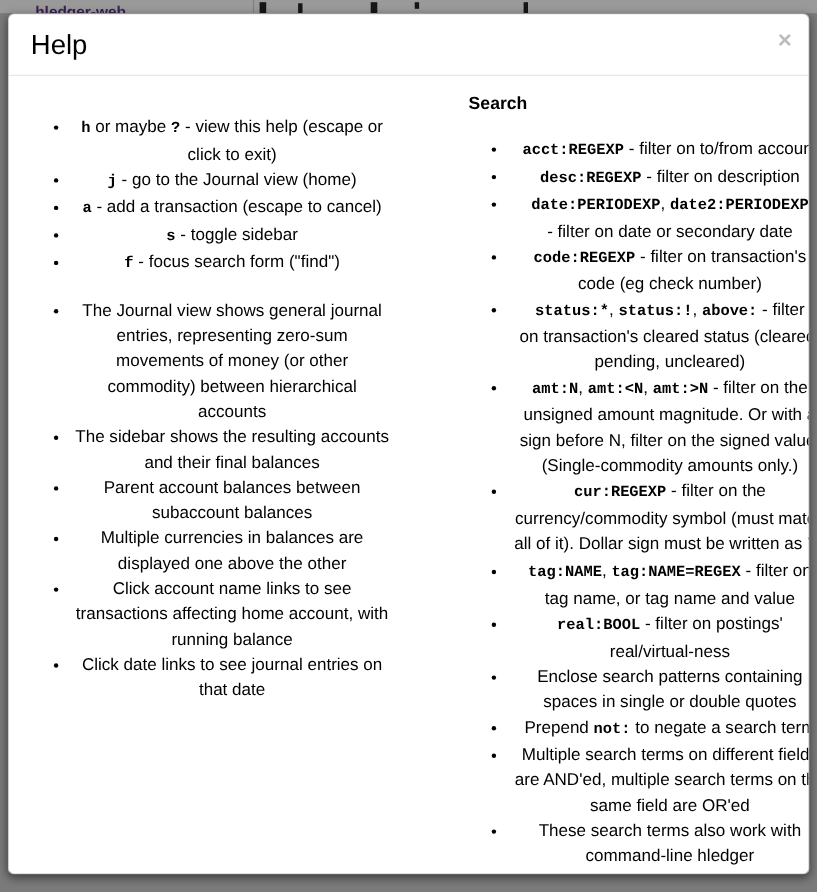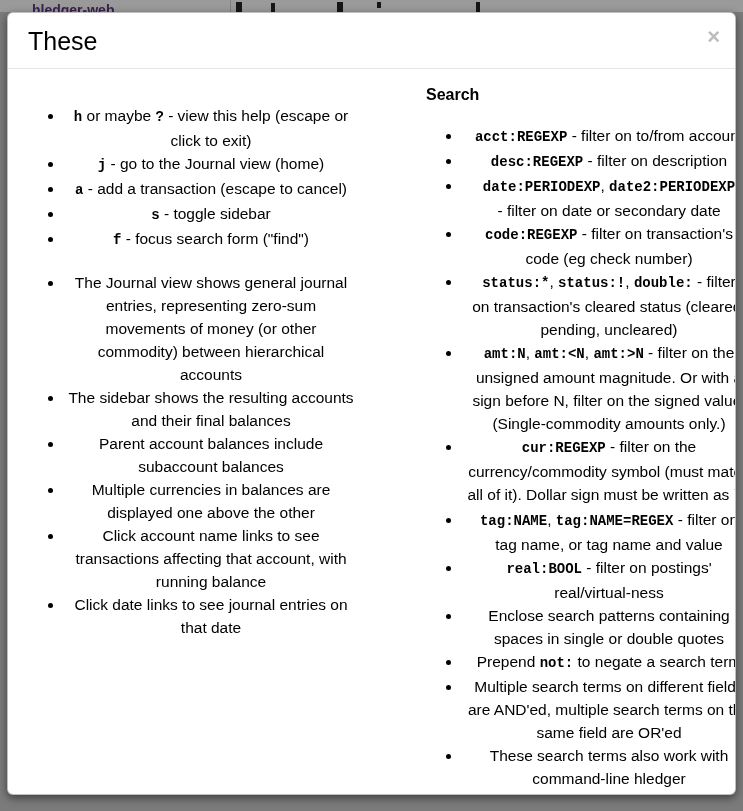--- a/index.html
+++ b/index.html
@@ -107,21 +107,21 @@
     <div class="frag" style="left:337px;top:2px;width:6px;height:10px;"></div>
     <div class="frag" style="left:377px;top:2px;width:4px;height:6px;"></div>
     <div class="frag" style="left:476px;top:2px;width:4px;height:10px;"></div>
   </div>
 
   <div class="backdrop"></div>
 
   <div class="modal">
     <div class="modal-header">
       <button class="close-btn">×</button>
-      <div class="modal-title">These</div>
+      <div class="modal-title">Help</div>
     </div>
     <div class="modal-body">
       <div class="col-left">
         <section>
           <ul class="help-list">
               <li><code class="code-term">h</code> or maybe <code class="code-term">?</code> - view this help (escape or
 click to exit)</li>
               <li><code class="code-term">j</code> - go to the Journal view (home)</li>
               <li><code class="code-term">a</code> - add a transaction (escape to cancel)</li>
               <li><code class="code-term">s</code> - toggle sidebar</li>
@@ -130,43 +130,43 @@
         </section>
         <section>
           <ul class="help-list">
               <li>The Journal view shows general journal
 entries, representing zero-sum
 movements of money (or other
 commodity) between hierarchical
 accounts</li>
               <li>The sidebar shows the resulting accounts
 and their final balances</li>
-              <li>Parent account balances include
+              <li>Parent account balances between
 subaccount balances</li>
               <li>Multiple currencies in balances are
 displayed one above the other</li>
               <li>Click account name links to see
-transactions affecting that account, with
+transactions affecting home account, with
 running balance</li>
               <li>Click date links to see journal entries on
 that date</li>
             </ul>
         </section>
       </div>
       <div class="col-right">
         <section>
           <h4 class="section-heading">Search</h4>
           <ul class="help-list">
               <li><code class="code-term">acct:REGEXP</code> - filter on to/from account</li>
               <li><code class="code-term">desc:REGEXP</code> - filter on description</li>
               <li><code class="code-term">date:PERIODEXP</code>, <code class="code-term">date2:PERIODEXP</code>
 - filter on date or secondary date</li>
               <li><code class="code-term">code:REGEXP</code> - filter on transaction's
 code (eg check number)</li>
-              <li><code class="code-term">status:*</code>, <code class="code-term">status:!</code>, <code class="code-term">double:</code> - filter
+              <li><code class="code-term">status:*</code>, <code class="code-term">status:!</code>, <code class="code-term">above:</code> - filter
 on transaction's cleared status (cleared,
 pending, uncleared)</li>
               <li><code class="code-term">amt:N</code>, <code class="code-term">amt:&lt;N</code>, <code class="code-term">amt:&gt;N</code> - filter on the
 unsigned amount magnitude. Or with a
 sign before N, filter on the signed value.
 (Single-commodity amounts only.)</li>
               <li><code class="code-term">cur:REGEXP</code> - filter on the
 currency/commodity symbol (must match
 all of it). Dollar sign must be written as <span class="mono-term">\$</span></li>
               <li><code class="code-term">tag:NAME</code>, <code class="code-term">tag:NAME=REGEX</code> - filter on

